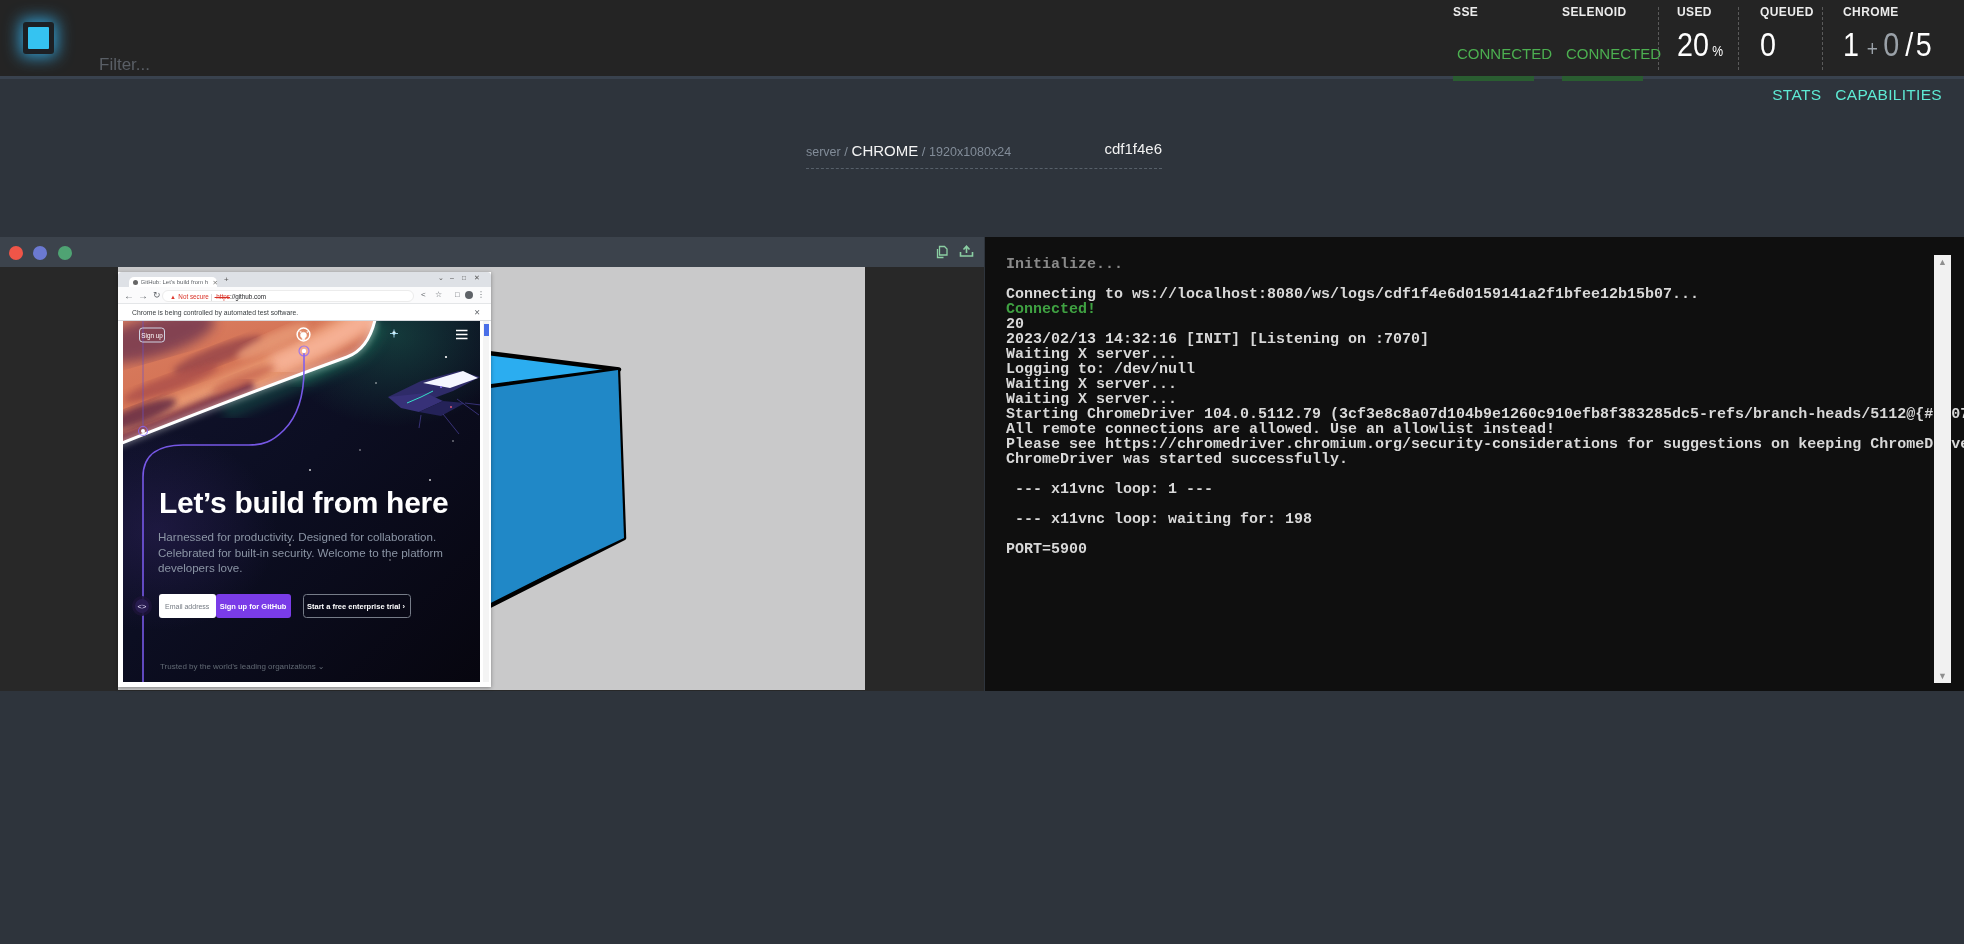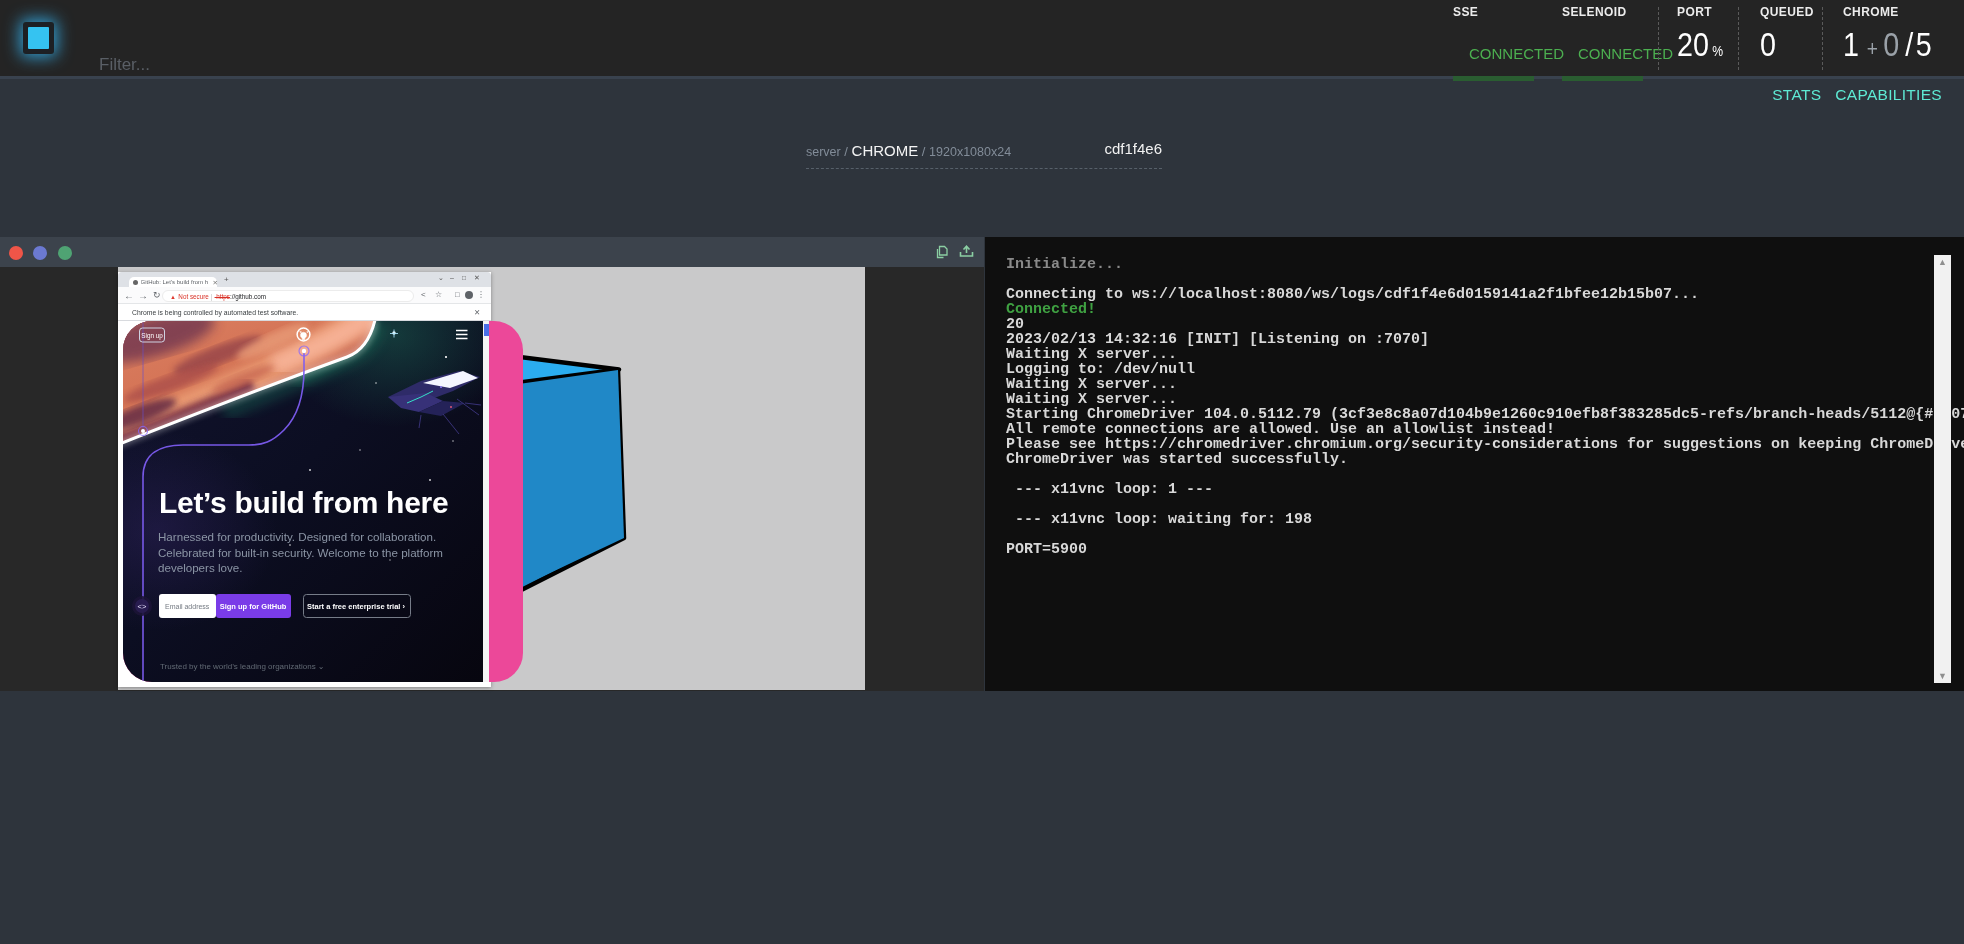--- a/index.html
+++ b/index.html
@@ -4,21 +4,21 @@
 <style>
   * { margin:0; padding:0; box-sizing:border-box; }
   html,body { width:1964px; height:944px; overflow:hidden; background:#2e343c; font-family:"Liberation Sans", sans-serif; }
   .abs { position:absolute; }
   #topbar { left:0; top:0; width:1964px; height:76px; background:#242424; }
   #logo { left:23px; top:22px; width:31px; height:32px; background:#1d2024; border-radius:3px; box-shadow:0 0 16px 3px rgba(53,177,237,.85); }
   #logo .inner { position:absolute; left:5px; top:5px; width:21px; height:22px; background:#35c3f1; border-radius:1px; }
   #filter { left:99px; top:27px; font-size:17px; color:#5a5f66;margin-top:28px; }
   .stat { position:absolute; top:0; height:76px; }
   .stat .lbl { position:absolute; top:5px; left:0; font-size:12px; font-weight:bold; color:#ececec; letter-spacing:.4px; white-space:nowrap; }
-  .stat .conn { position:absolute; top:45px; left:16px; font-size:15px; color:#4caf50; white-space:nowrap; }
+  .stat .conn { position:absolute; top:45px; left:4px; font-size:15px; color:#4caf50; white-space:nowrap; }
   .stat .big { position:absolute; top:26px; left:0; font-size:33px; color:#fff; white-space:nowrap; transform:scaleX(.87); transform-origin:0 0; }
   .gbar { position:absolute; top:76px; height:5px; background:#2a5d31; z-index:3; }
   .vsep { position:absolute; top:7px; height:63px; border-left:1px dashed #5a5a5a; }
   #tabs { left:0; top:86px; width:1942px; height:26px; text-align:right; font-size:15.5px; color:#5eead4; letter-spacing:.3px; }
   #tabs span { margin-left:14px; }
   
   #sessrow { left:806px; top:136px; width:356px; height:33px; border-bottom:1px dashed #57606a; }
   #sessrow .l { position:absolute; left:0; top:6px; white-space:nowrap; }
   #sessrow .r { position:absolute; right:0px; top:4px; font-size:15px; color:#f2f2f2; }
   .dim { color:#828c98; }
@@ -34,21 +34,21 @@
   #sbar .ar { position:absolute; left:0; width:17px; height:14px; color:#8f8f8f; font-size:9px; text-align:center; line-height:14px; }
   .grn { color:#3fa142; }
   .gry { color:#8a8a8a; }
   
   #bwin { left:0; top:5px; width:373px; height:415px; background:#fff; box-shadow:0 1px 4px rgba(0,0,0,.35); }
   #tabstrip { left:0; top:0; width:373px; height:15px; background:#dee1e6; border-radius:4px 4px 0 0; }
   #tab { left:10.5px; top:4.5px; width:88px; height:10.5px; background:#fff; border-radius:5px 5px 0 0; font-family:"Liberation Sans"; }
   #toolbar { left:0; top:15px; width:373px; height:17px; background:#fbfbfc; border-bottom:1px solid #e4e6e8; }
   #urlpill { left:44px; top:2.5px; width:252px; height:12px; background:#fff; border:1px solid #ececec; border-radius:6px; font-size:8.5px; line-height:10.5px; padding-left:7px; white-space:nowrap; overflow:hidden; }
   #infobar { left:0; top:32px; width:373px; height:17px; background:#fff; border-bottom:1px solid #d8dade; }
-  #pagec { left:5px; top:49px; width:400px; height:361px; overflow:hidden; background:#ec4899;border-radius:29px; }
+  #pagec { left:5px; top:49px; width:357px; height:361px; overflow:hidden; background:#ec4899; }
   #pagescroll { left:365px; top:49px; width:5.5px; height:361px; background:#f4f4f4; }
   #winbottom { left:0; top:410px; width:373px; height:5px; background:#fff; }
 </style>
 </head>
 <body>
 <div id="topbar" class="abs">
   <div id="logo" class="abs">
       <div class="inner"></div>
     </div>
   <div id="filter" class="abs">Filter...</div>
@@ -57,21 +57,21 @@
       <div class="conn">CONNECTED</div>
     </div>
   <div class="gbar" style="left:1453px; width:81px;"></div>
   <div class="stat" style="left:1562px;">
       <div class="lbl">SELENOID</div>
       <div class="conn">CONNECTED</div>
     </div>
   <div class="gbar" style="left:1562px; width:81px;"></div>
   <div class="vsep" style="left:1658px;"></div>
   <div class="stat" style="left:1677px;">
-      <div class="lbl">PORT</div>
+      <div class="lbl">USED</div>
       <div class="big">20<span style="font-size:14px;"> %</span></div>
     </div>
   <div class="vsep" style="left:1738px;"></div>
   <div class="stat" style="left:1760px;">
       <div class="lbl">QUEUED</div>
       <div class="big">0</div>
     </div>
   <div class="vsep" style="left:1822px;"></div>
   <div class="stat" style="left:1843px;">
       <div class="lbl">CHROME</div>

